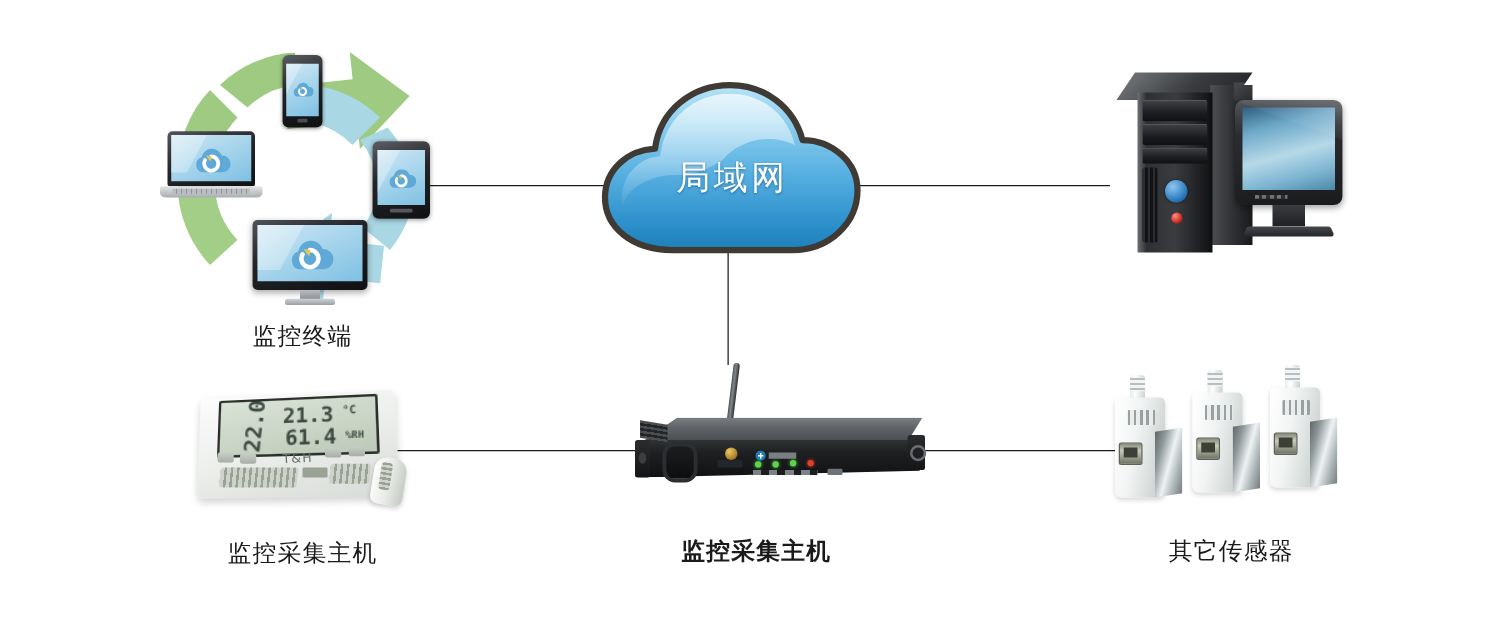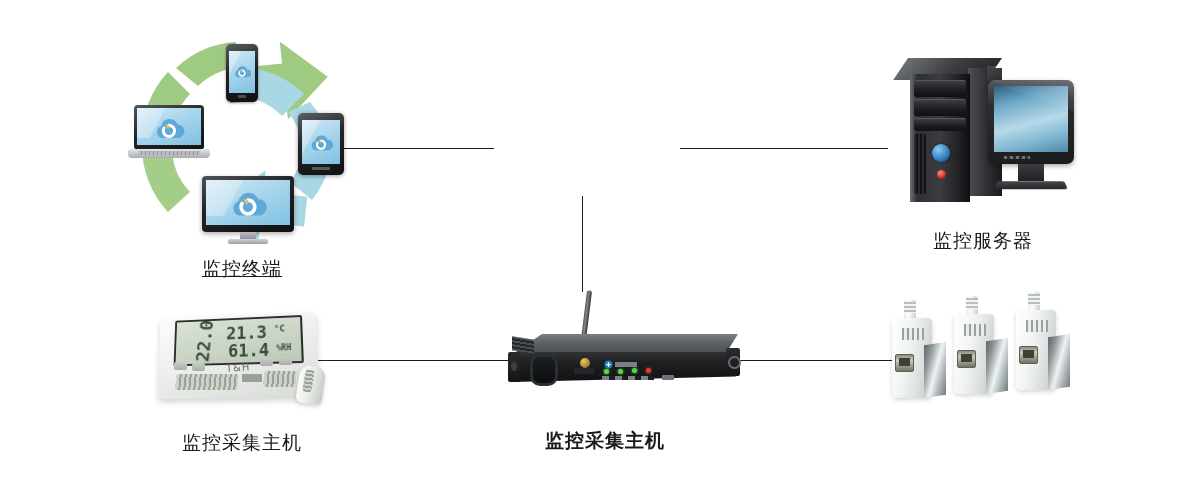--- a/index.html
+++ b/index.html
@@ -263,22 +263,42 @@
       <svg class="abs" style="left:22px;top:9px;" width="40" height="29" viewBox="0 0 44 34">
         <path d="M11,31 A9,9 0 0 1 11,14 A12,12 0 0 1 34,12 A8,8 0 0 1 35,31 Z" fill="#5fa9d8"></path>
         <path d="M22,13 a8,8 0 1 1 -7,4" fill="none" stroke="#ffffff" stroke-width="4.2" stroke-linecap="round"></path>
         <path d="M16,12 l6.5,1 l-1.4,6 z" fill="#e8c64a"></path>
       </svg>
     </div>
     <div class="abs" style="left:38px;top:56px;width:16px;height:8px;background:linear-gradient(180deg,#b8bcc0,#8b8f93);"></div>
     <div class="abs" style="left:26px;top:63px;width:40px;height:5px;background:linear-gradient(180deg,#cfd3d7,#9a9ea2);border-radius:2px;"></div>
   </div>
 
-  <div class="caption" style="left:172px; top:256px; width:140px;text-decoration:underline;">监控终端</div>
-
+  <div class="caption" style="left:172px; top:256px; width:140px;">监控终端</div>
+
+  <div class="cloud-wrap">
+    <svg width="240" height="150" viewBox="0 0 240 150">
+      <defs>
+        <linearGradient id="cgrad" x1="0" y1="0" x2="0" y2="1">
+          <stop offset="0%" stop-color="#b8e2f6"></stop>
+          <stop offset="22%" stop-color="#8ed0ef"></stop>
+          <stop offset="55%" stop-color="#55aee0"></stop>
+          <stop offset="85%" stop-color="#2b8fca"></stop>
+          <stop offset="100%" stop-color="#1f7fba"></stop>
+        </linearGradient>
+        <linearGradient id="cgloss" x1="0" y1="0" x2="0" y2="1">
+          <stop offset="0%" stop-color="#ffffff" stop-opacity="0.72"></stop>
+          <stop offset="100%" stop-color="#ffffff" stop-opacity="0.03"></stop>
+        </linearGradient>
+      </defs>
+      <path d="M72,138 C40,138 18,120 18,96 C18,74 36,58 58,57 C62,26 88,6 118,6 C146,6 169,24 176,50 C200,50 220,68 220,90 C220,116 198,138 168,138 Z" fill="url(#cgrad)" stroke="#403a34" stroke-width="5" stroke-linejoin="round"></path>
+      <path d="M74,78 C52,78 34,90 32,104 C28,84 42,64 62,63 C66,32 90,13 118,13 C144,13 164,30 170,54 C150,44 126,50 112,66 C100,74 88,78 74,78 Z" fill="url(#cgloss)"></path>
+    </svg>
+    <div class="cloud-label">局域网</div>
+  </div>
 
   <div class="abs" style="left:884px; top:58px; width:190px; height:156px;">
 
     <div class="abs" style="left:24px;top:0;width:94px;height:22px;background:linear-gradient(110deg,#6e7174,#3a3c3f 55%,#26282a);transform:skewX(-34deg);transform-origin:left top;"></div>
 
     <div class="abs" style="left:84px;top:10px;width:34px;height:128px;background:linear-gradient(90deg,#4d4f52,#2c2e31 60%,#191a1c);"></div>
 
     <div class="srv-tower-front" style="left:26px;top:16px;width:60px;height:128px;"></div>
     <div class="srv-bay" style="left:30px;top:22px;width:52px;height:16px;"></div>
     <div class="srv-bay" style="left:30px;top:41px;width:52px;height:16px;"></div>
@@ -288,21 +308,20 @@
     <div class="abs" style="left:53px;top:112px;width:9px;height:9px;border-radius:50%;background:radial-gradient(circle at 35% 30%,#ff8e84,#c4261c 65%,#7a130c);"></div>
 
     <div class="monitor-bezel" style="left:104px;top:22px;width:86px;height:84px;"></div>
     <div class="monitor-screen" style="left:110px;top:28px;width:74px;height:66px;">
       <div class="glare" style="background:linear-gradient(200deg,rgba(255,255,255,.30) 0%,rgba(255,255,255,.05) 45%,rgba(255,255,255,0) 46%);"></div>
     </div>
     <div class="abs" style="left:120px;top:98px;width:26px;height:3px;background:repeating-linear-gradient(90deg,#6f7276 0 3px,#2c2e30 3px 6px);"></div>
     <div class="abs" style="left:134px;top:106px;width:26px;height:17px;background:linear-gradient(180deg,#3a3c3f,#202123);"></div>
     <div class="abs" style="left:112px;top:122px;width:70px;height:10px;background:linear-gradient(180deg,#46484b,#25272a);border-radius:2px 2px 3px 3px;transform:perspective(60px) rotateX(38deg);"></div>
   </div>
-  <div class="caption" style="left:898px; top:228px; width:170px;">监控服务器</div>
 
   <div class="abs" style="left:152px; top:308px; width:180px; height:100px;">
 
     <div class="th-body" style="left:4px;top:6px;width:160px;height:84px;box-shadow:0 3px 6px rgba(0,0,0,.18);transform:perspective(420px) rotateX(11deg) rotateY(-9deg);"></div>
 
     <div class="th-lcd" style="left:20px;top:9px;width:126px;height:44px;transform:perspective(380px) rotateX(13deg) rotateY(-9deg);border:2px solid #2d2f2c;border-radius:2px;">
       <span class="lcdtxt" style="left:8px;top:10px;font-size:18px;transform:rotate(-84deg);">22.0</span>
       <span class="lcdtxt" style="left:52px;top:4px;font-size:17px;">21.3</span>
       <span class="lcdtxt" style="left:100px;top:6px;font-size:9px;">°C</span>
       <span class="lcdtxt" style="left:54px;top:22px;font-size:17px;">61.4</span>
@@ -392,14 +411,15 @@
       <div class="os-probe" style="left:16px;top:0;width:12px;height:22px;"></div>
       <div class="abs" style="left:16px;top:2px;width:12px;height:11px;background:repeating-linear-gradient(180deg,#b9bfbf 0 2px,#f2f5f5 2px 4px);"></div>
       <div class="os-body" style="left:4px;top:18px;width:40px;height:80px;"></div>
       <div class="os-dark" style="left:36px;top:42px;width:22px;height:56px;clip-path:polygon(0% 6%, 100% 0%, 100% 94%, 0% 100%);"></div>
       <div class="abs" style="left:14px;top:28px;width:22px;height:12px;background:repeating-linear-gradient(90deg,#9aa0a0 0 2px,#e9eded 2px 5px);border-radius:1px;"></div>
       <div class="os-rj45" style="left:7px;top:54px;width:17px;height:16px;">
           <i></i>
         </div>
     </div>
   </div>
+  <div class="caption" style="left:905px; top:428px; width:160px;">其它传感器</div>
 
 </div>
 
 </body></html>

